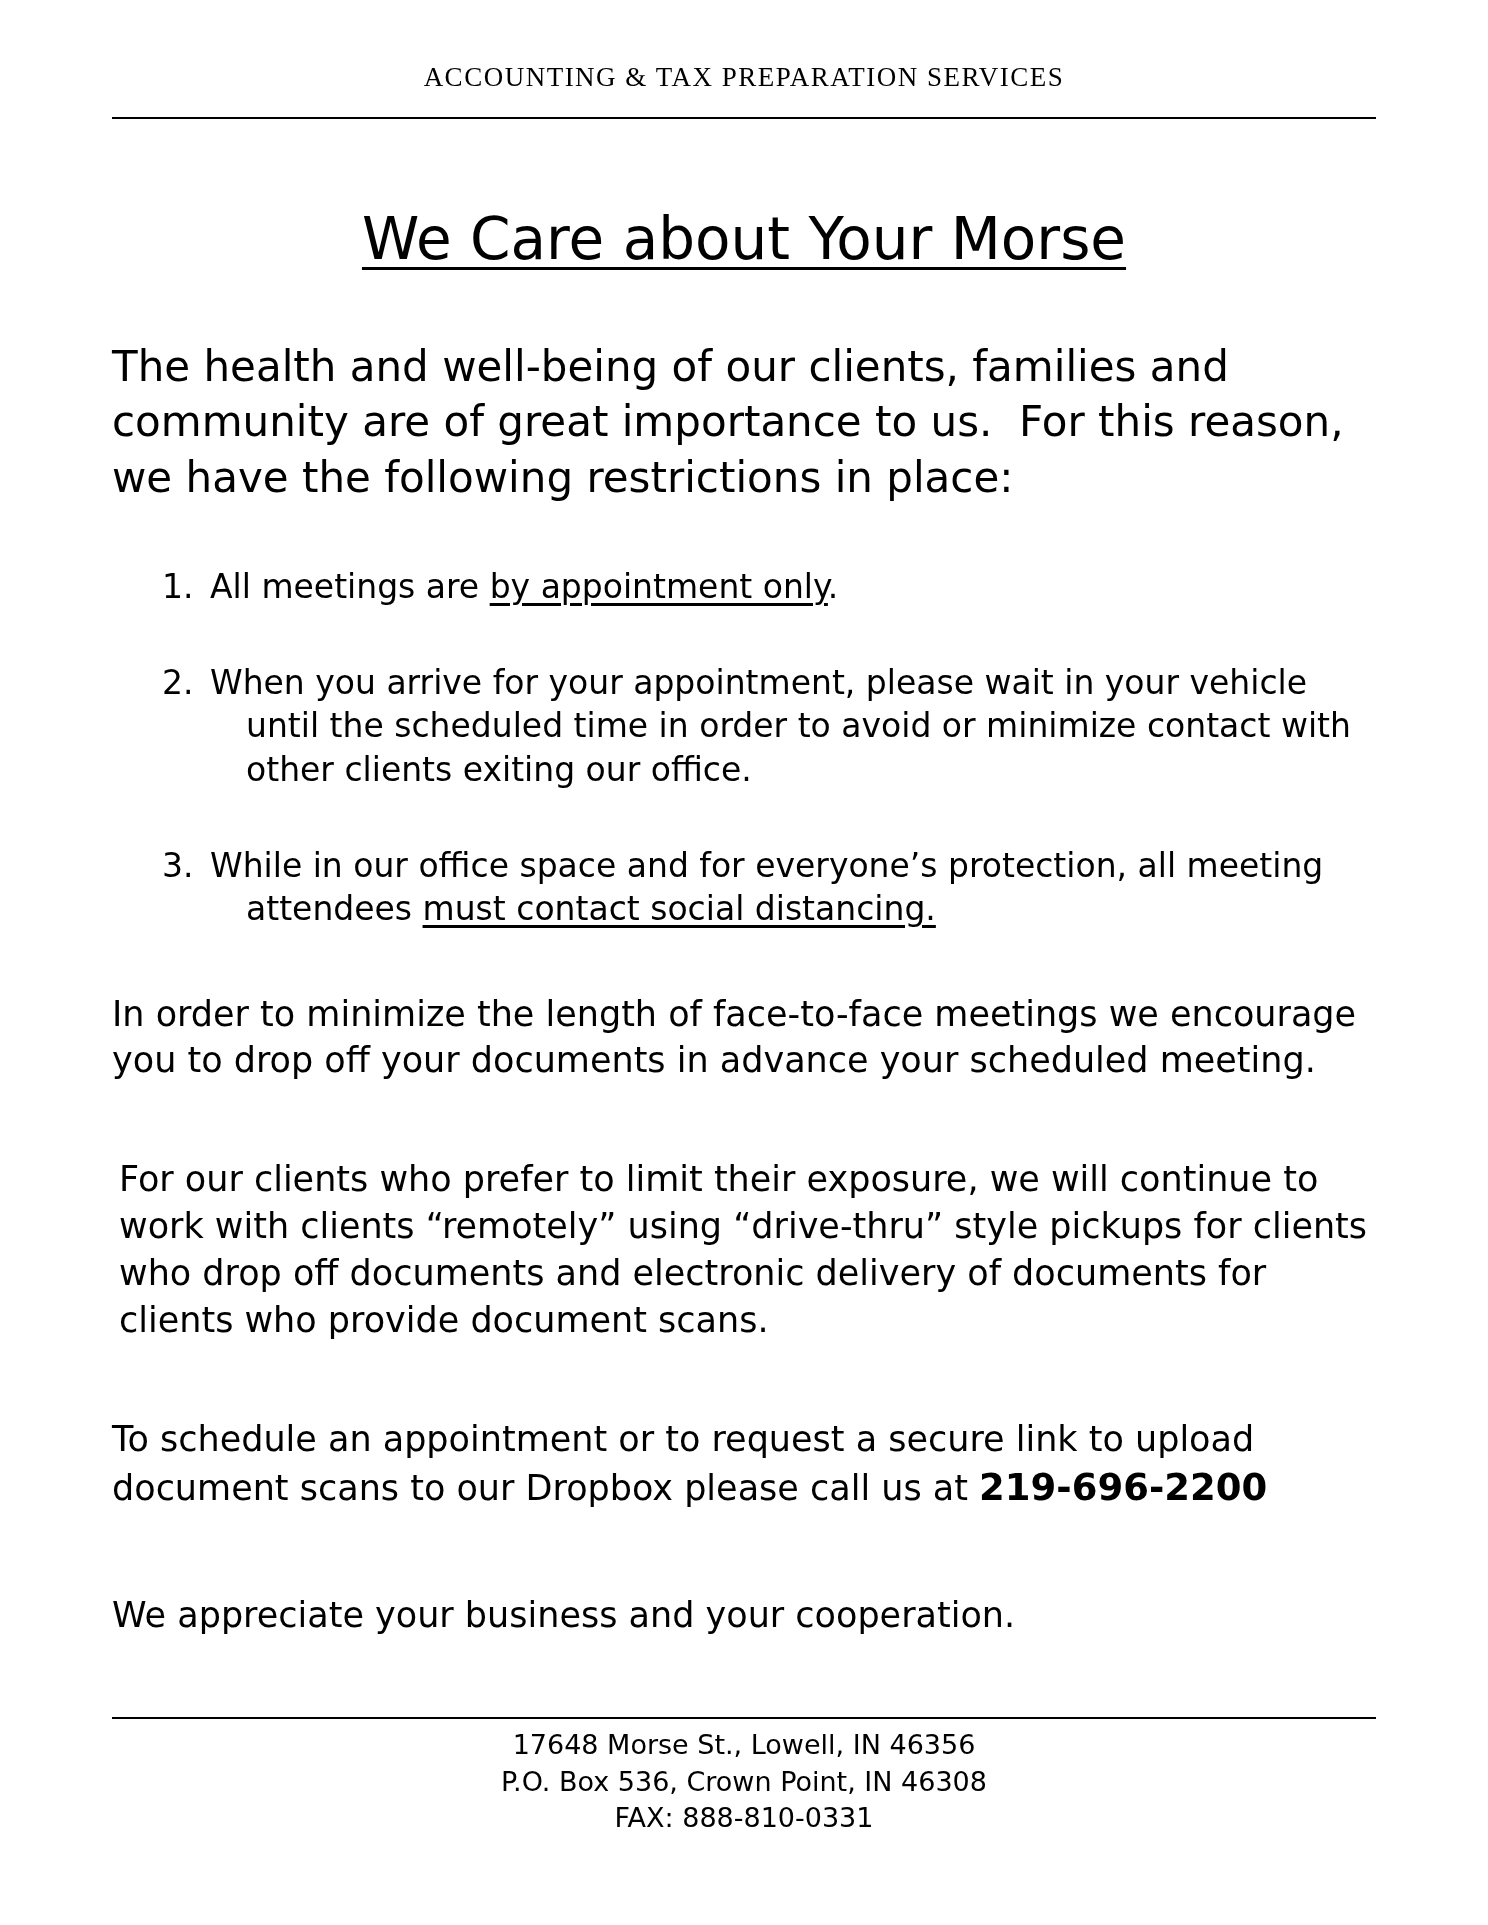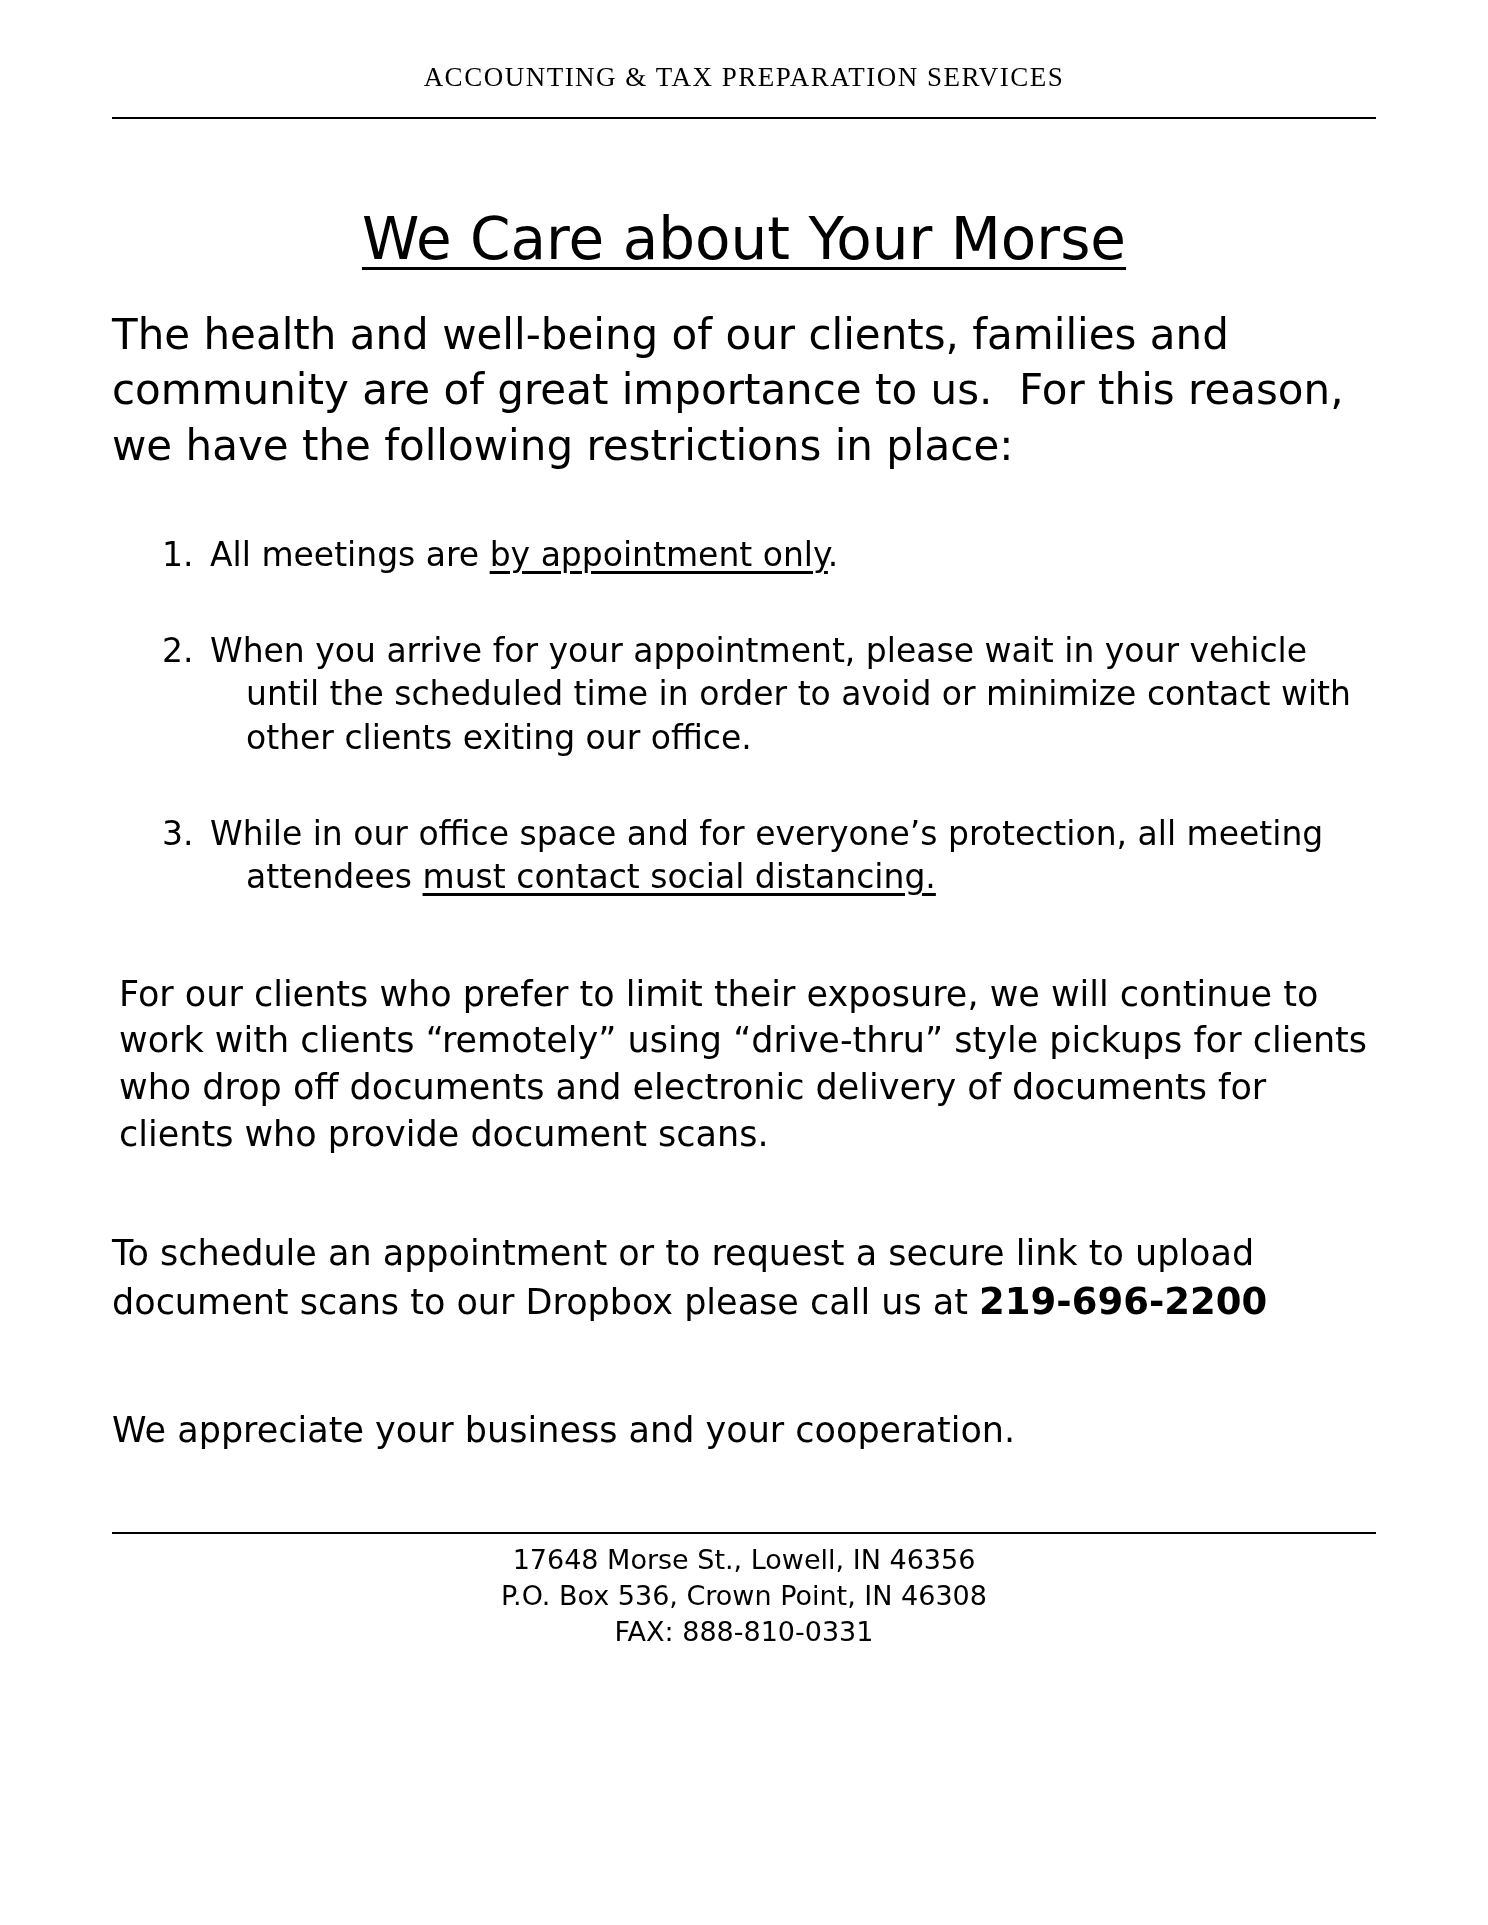--- a/index.html
+++ b/index.html
@@ -42,21 +42,21 @@
     font-weight: normal;
     text-align: center;
     margin-top: 86px;
     text-decoration: underline;
     text-underline-offset: 8px;
     text-decoration-thickness: 3px;
   }
   .intro {
     font-size: 42px;
     line-height: 1.32;
-    margin-top: 34px;
+    margin-top: 66px;
     white-space: pre-wrap;
   }
   .rules {
     list-style: none;
     margin-top: 60px;
     padding-left: 50px;
     font-size: 33px;
     line-height: 1.32;
   }
   .rule-item { display: flex; margin-bottom: 52px; }
@@ -111,20 +111,21 @@
       <li class="rule-item">
           <span class="num">2.</span>
           <span class="li-content"><span>When you arrive for your appointment, please wait in your vehicle until the scheduled time in order to avoid or minimize contact with other clients exiting our office.</span><span class="em"></span><span></span></span>
         </li>
       <li class="rule-item">
           <span class="num">3.</span>
           <span class="li-content"><span>While in our office space and for everyone’s protection, all meeting attendees </span><span class="em">must contact social distancing.</span><span></span></span>
         </li>
     </ol>
 
+    <p class="para para-dropoff">In order to minimize the length of face-to-face meetings we encourage you to drop off your documents in advance your scheduled meeting.</p>
 
     <p class="para para-remote">For our clients who prefer to limit their exposure, we will continue to work with clients “remotely” using “drive-thru” style pickups for clients who drop off documents and electronic delivery of documents for clients who provide document scans.</p>
 
     <p class="para para-schedule"><span>To schedule an appointment or to request a secure link to upload document scans to our Dropbox please call us at </span><strong class="phone">219-696-2200</strong></p>
 
     <p class="para para-closing">We appreciate your business and your cooperation.</p>
   </main>
 
   <footer class="page-footer">
     <hr class="rule footer-rule">

